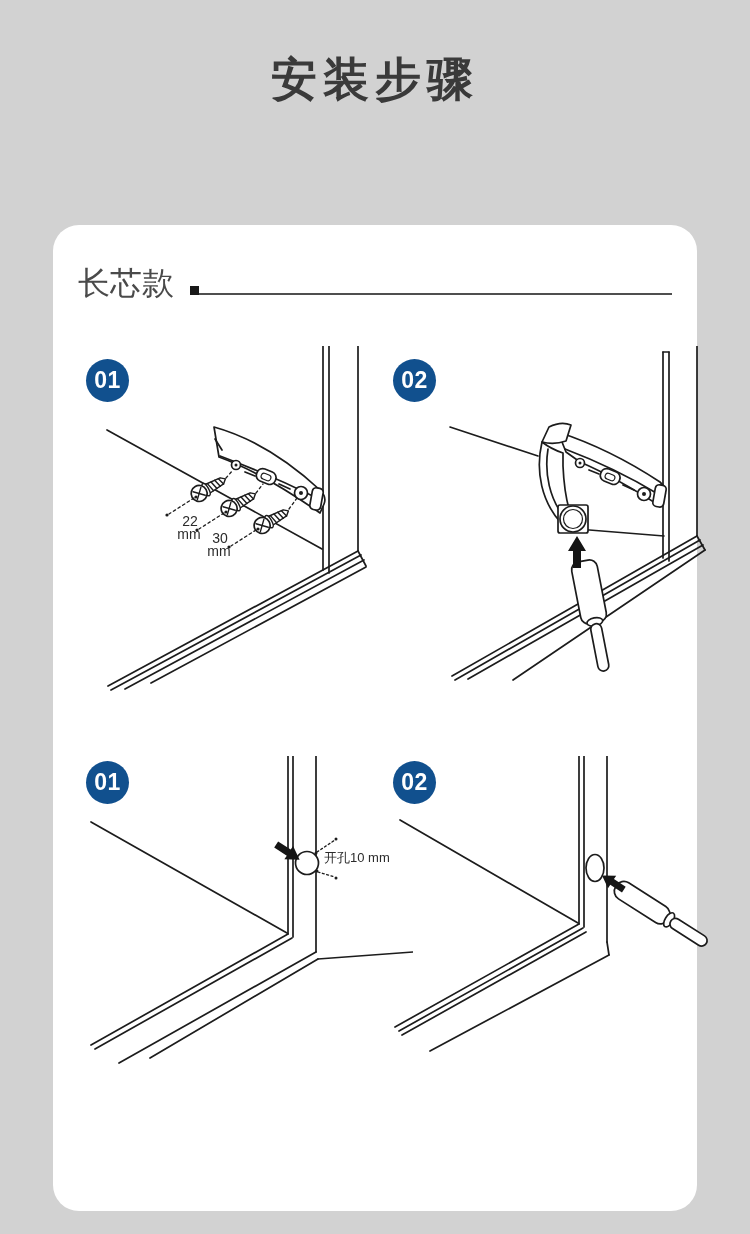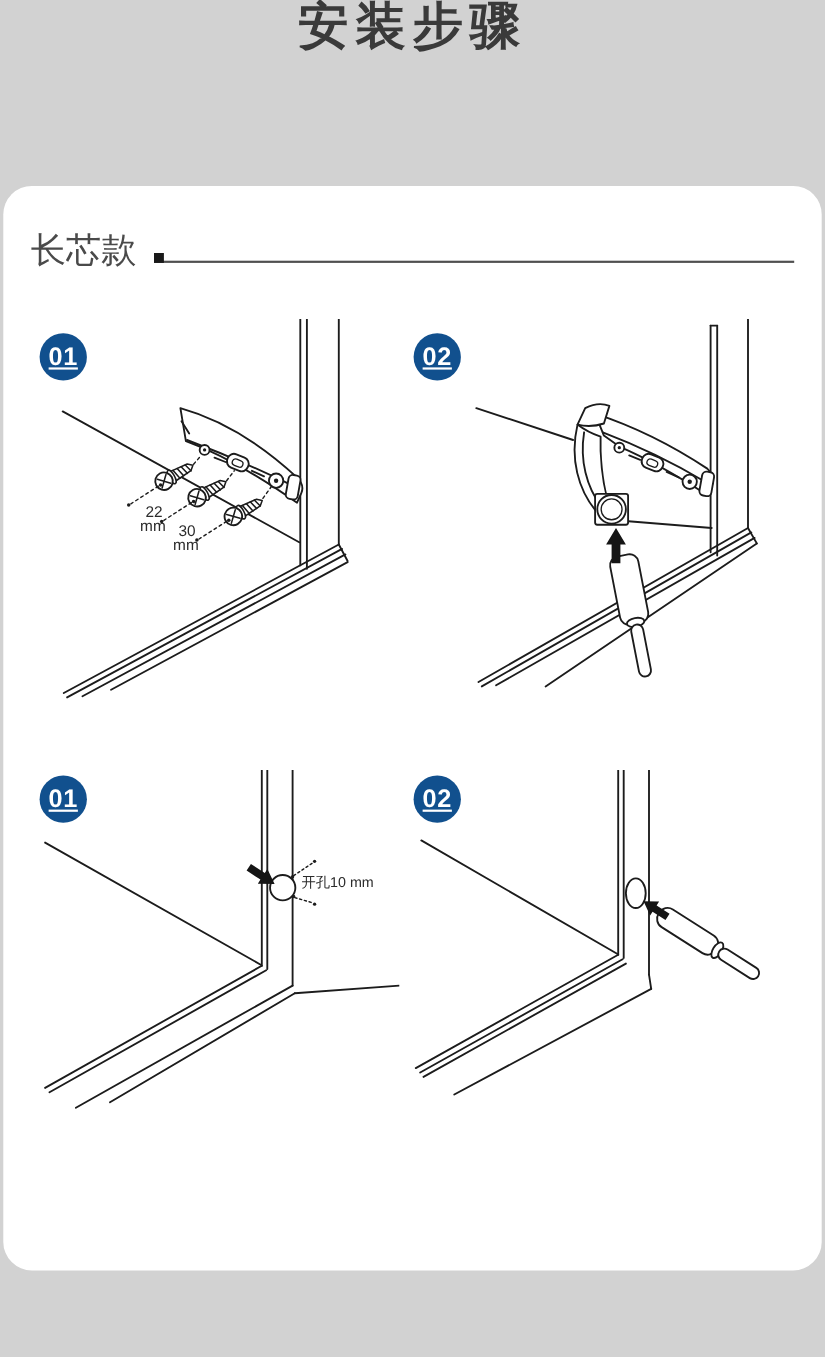--- a/index.html
+++ b/index.html
@@ -3,29 +3,29 @@
 <meta charset="utf-8">
 <style>
   html,body { margin:0; padding:0; }
   body {
     width:750px; height:1234px;
     background:#d2d2d2;
     font-family:"Liberation Sans","DejaVu Sans",sans-serif;
     overflow:hidden;
   }
   .title {
-    margin:0; 
+    margin:0; padding-top:56px;
     text-align:center;
     font-size:46px; line-height:1.0;
     font-weight:600; color:#3a3a3a;
     letter-spacing:6px;
   }
   .card {
     position:relative;
-    width:744px; height:986px;
+    width:644px; height:986px;
     margin:123px auto 4px;
     background:#ffffff;
     border-radius:26px;
     box-sizing:border-box;
     padding:40px 5px 0 25px;
   }
   .sec-head { display:flex; align-items:flex-end; }
   .sec-head h2 {
     margin:0; font-size:32px; line-height:1.15;
     font-weight:400; color:#4a4a4a;
@@ -46,21 +46,20 @@
   .row.first .panel { height:350px; }
   .row.second .panel { height:320px; }
   .badge {
     position:absolute; left:8px; top:13px;
     width:43px; height:43px; border-radius:50%;
     background:#11508e; color:#ffffff;
     font-size:23px; font-weight:bold;
     display:flex; align-items:center; justify-content:center;
     letter-spacing:0.5px;
     z-index:2;
-    text-decoration:underline;
   }
   .row.second .badge { top:5px; }
   .diagram { position:absolute; top:0; }
   .diagram.d1 { left:15px; }
   .diagram.d2 { left:35px; }
   .diagram.d3 { left:5px; }
   .diagram.d4 { left:5px; }
   svg text { font-family:"Liberation Sans","DejaVu Sans",sans-serif; }
 </style>
 </head>

